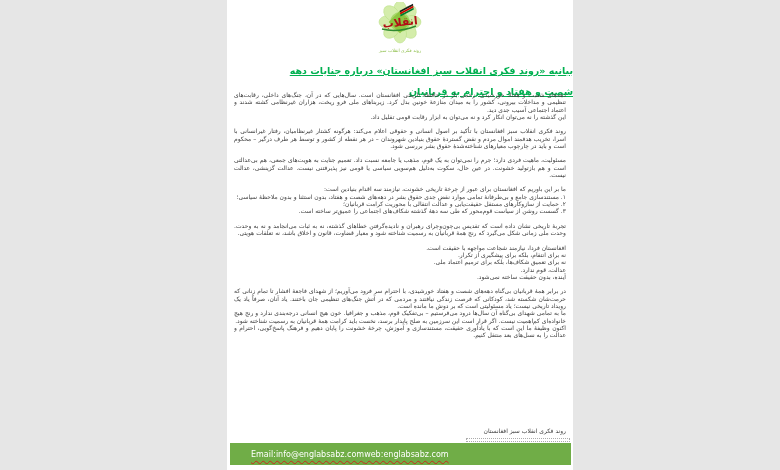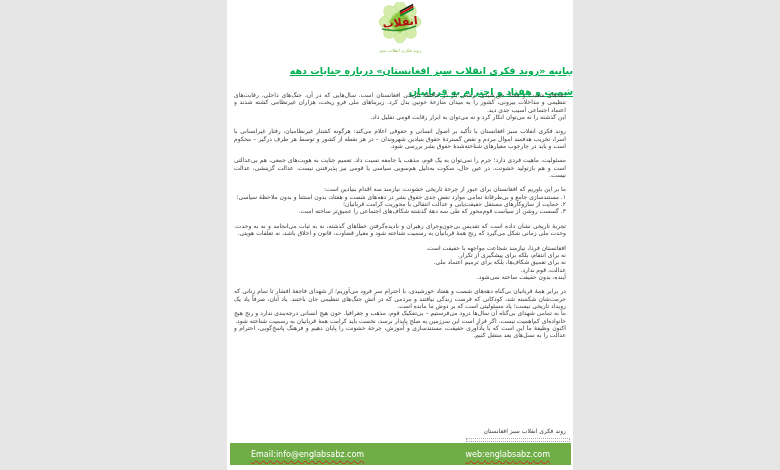--- a/index.html
+++ b/index.html
@@ -45,21 +45,21 @@
     direction: rtl; text-align: right;
     font-size: 6px; color: #3d3d3d;
   }
   .dotted-box {
     position: absolute; top: 438px; right: 3px; width: 104px; height: 4px;
     border: 1px dotted #ababab; background: #ffffff; box-sizing: border-box;
   }
   .footer-bar {
     position: absolute; left: 3px; right: 2px; top: 443px; height: 22px;
     background: #70ad47;
-    display: flex; align-items: center; justify-content: space-between;
+    display: flex; align-items: center; justify-content: flex-start;
     padding: 0 21px; box-sizing: border-box;
   }
   .footer-link {
     color: #ffffff; font-size: 8px; text-decoration: underline;
     text-decoration-style: wavy; text-decoration-color: #cc2a1e;
     text-decoration-thickness: 1px; text-underline-offset: 2.5px;
     cursor: pointer;
   }
   .logo-svg { display: inline-block; }
 </style>

